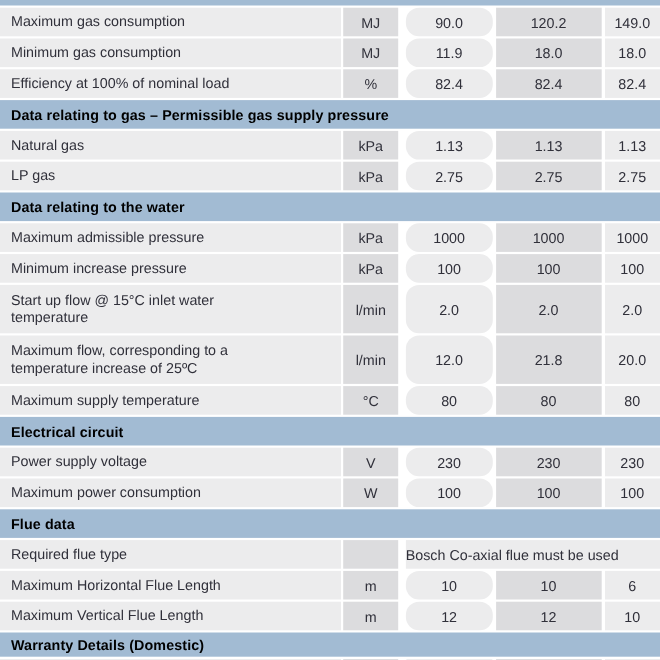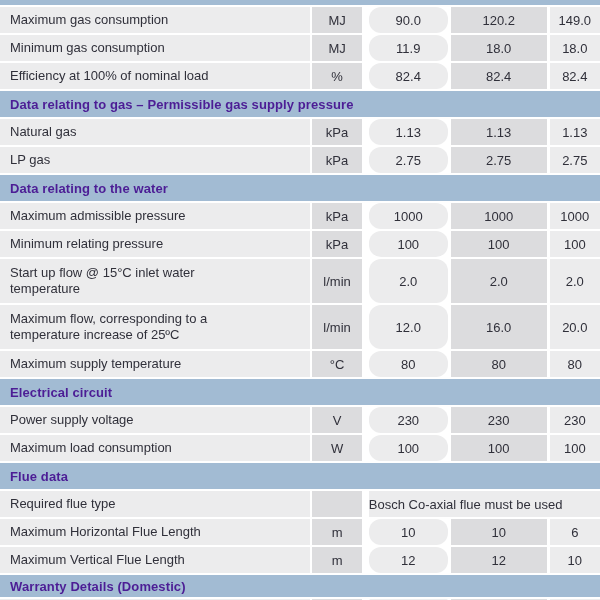--- a/index.html
+++ b/index.html
@@ -11,21 +11,21 @@
     font-family:"Liberation Sans", sans-serif;
     -webkit-font-smoothing:antialiased;
   }
   
   .sec{
     height:26px;
     background:#a2bbd3;
     margin-bottom:2px;
     display:flex;align-items:center;
     padding-left:10px;box-sizing:border-box;
-    font-weight:bold;font-size:13px;color:#4c1d95;
+    font-weight:bold;font-size:13px;color:#000000;
     letter-spacing:0.1px;
   }
   .sec.partial{height:5px;padding:0;}
   .sec.cut{height:22px;margin-bottom:2px;}
   
   .row{
     display:flex;
     height:26px;
     margin-bottom:2px;
     font-size:13px;color:#30303a;
@@ -154,21 +154,21 @@
         </div>
         <div class="cell c-v2">
           <span>1000</span>
         </div>
         <div class="cell c-v3">
           <span>1000</span>
         </div>
       </div>
       <div class="row">
         <div class="cell c-desc">
-          <span>Minimum relating pressure</span>
+          <span>Minimum increase pressure</span>
         </div>
         <div class="cell c-unit">
           <span>kPa</span>
         </div>
         <div class="cell c-v1">
           <span>100</span>
         </div>
         <div class="cell c-v2">
           <span>100</span>
         </div>
@@ -197,21 +197,21 @@
         <div class="cell c-desc">
           <span>Maximum flow, corresponding to a temperature increase of 25ºC</span>
         </div>
         <div class="cell c-unit">
           <span>l/min</span>
         </div>
         <div class="cell c-v1">
           <span>12.0</span>
         </div>
         <div class="cell c-v2">
-          <span>16.0</span>
+          <span>21.8</span>
         </div>
         <div class="cell c-v3">
           <span>20.0</span>
         </div>
       </div>
       <div class="row">
         <div class="cell c-desc">
           <span>Maximum supply temperature</span>
         </div>
         <div class="cell c-unit">
@@ -242,21 +242,21 @@
         </div>
         <div class="cell c-v2">
           <span>230</span>
         </div>
         <div class="cell c-v3">
           <span>230</span>
         </div>
       </div>
       <div class="row">
         <div class="cell c-desc">
-          <span>Maximum load consumption</span>
+          <span>Maximum power consumption</span>
         </div>
         <div class="cell c-unit">
           <span>W</span>
         </div>
         <div class="cell c-v1">
           <span>100</span>
         </div>
         <div class="cell c-v2">
           <span>100</span>
         </div>

